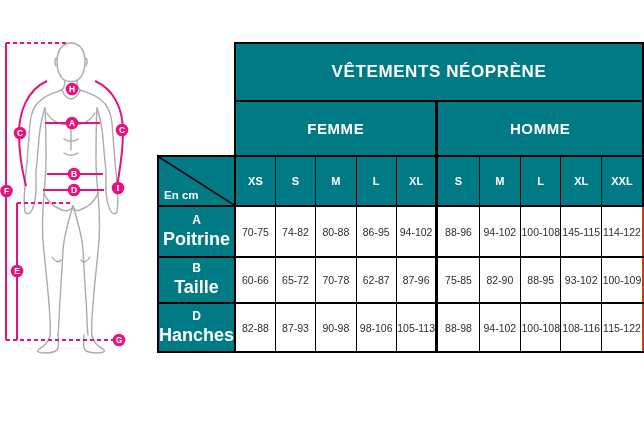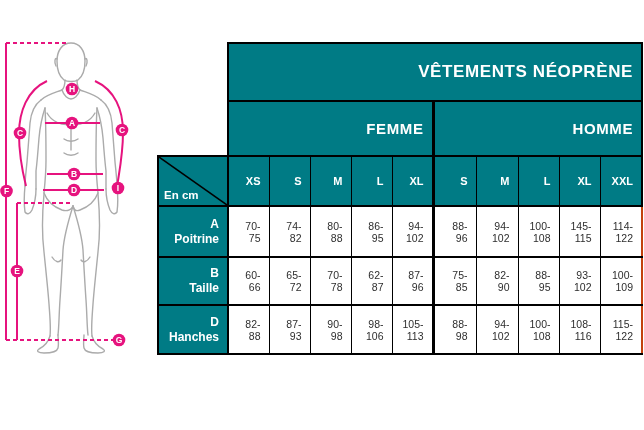--- a/index.html
+++ b/index.html
@@ -13,41 +13,41 @@
   .figure { position:absolute; left:0; top:0; }
   .bodyline { stroke:#ababab; stroke-width:1.4; fill:none; stroke-linecap:round; stroke-linejoin:round; }
   .pk { stroke:var(--pink,#e6137e); stroke-width:2; fill:none; }
   .pk-dash { stroke-dasharray:4 3; }
   .badge circle { fill:var(--pink,#e6137e); }
   .badge text { fill:#fff; font-family:"Liberation Sans",sans-serif; font-weight:bold; font-size:8.5px; text-anchor:middle; }
 
   
   .table-wrap { position:absolute; left:157px; top:42px; }
   table.size { border-collapse:collapse; table-layout:fixed; }
-  table.size td { padding:8px; text-align:right; vertical-align:middle; }
+  table.size td { padding:0; text-align:center; vertical-align:middle; }
   tr.r1 { height:58px; } tr.r2 { height:55px; } tr.r3 { height:50px; }
   tr.r4 { height:51px; } tr.r5 { height:46px; } tr.r6 { height:49px; }
 
   .teal { background:var(--teal,#007b85); color:#fff; }
   td.c-spacer { border:none; background:transparent; }
 
   td.c-title { border:2px solid #000; font-weight:bold; font-size:17px; letter-spacing:.6px; }
   td.c-group { border:2px solid #000; font-weight:bold; font-size:15px; letter-spacing:.6px; }
 
   td.c-encm  { border:2px solid #000; position:relative;margin-left:20px; }
   .encm-diag { position:absolute; left:0; top:0; width:100%; height:100%; display:block; }
   .encm-text { position:absolute; left:5px; bottom:4px; font-weight:bold; font-size:11.5px; color:#fff; }
 
   td.c-size { border:1px solid #000; border-top:2px solid #000; border-bottom:2px solid #000;
               font-weight:bold; font-size:11px; }
   td.c-size.last { border-right:2px solid #000; }
 
   td.c-rowhead { border:2px solid #000; line-height:1.25; }
   .rh-letter { font-weight:bold; font-size:12px; }
-  .rh-label  { font-weight:bold; font-size:12px; }
+  .rh-label  { font-weight:bold; font-size:18px; }
 
   td.c-val { border:1px solid #000; border-top:2px solid #000; border-bottom:2px solid #000;
              background:#fff; color:#2e2e2e; font-size:10.5px; }
   td.c-val.last { border-right:2px solid #c2410c; }
   td.hdiv { border-left:3px solid #000 !important; }
 </style>
 </head>
 <body>
 
 <div class="canvas">

